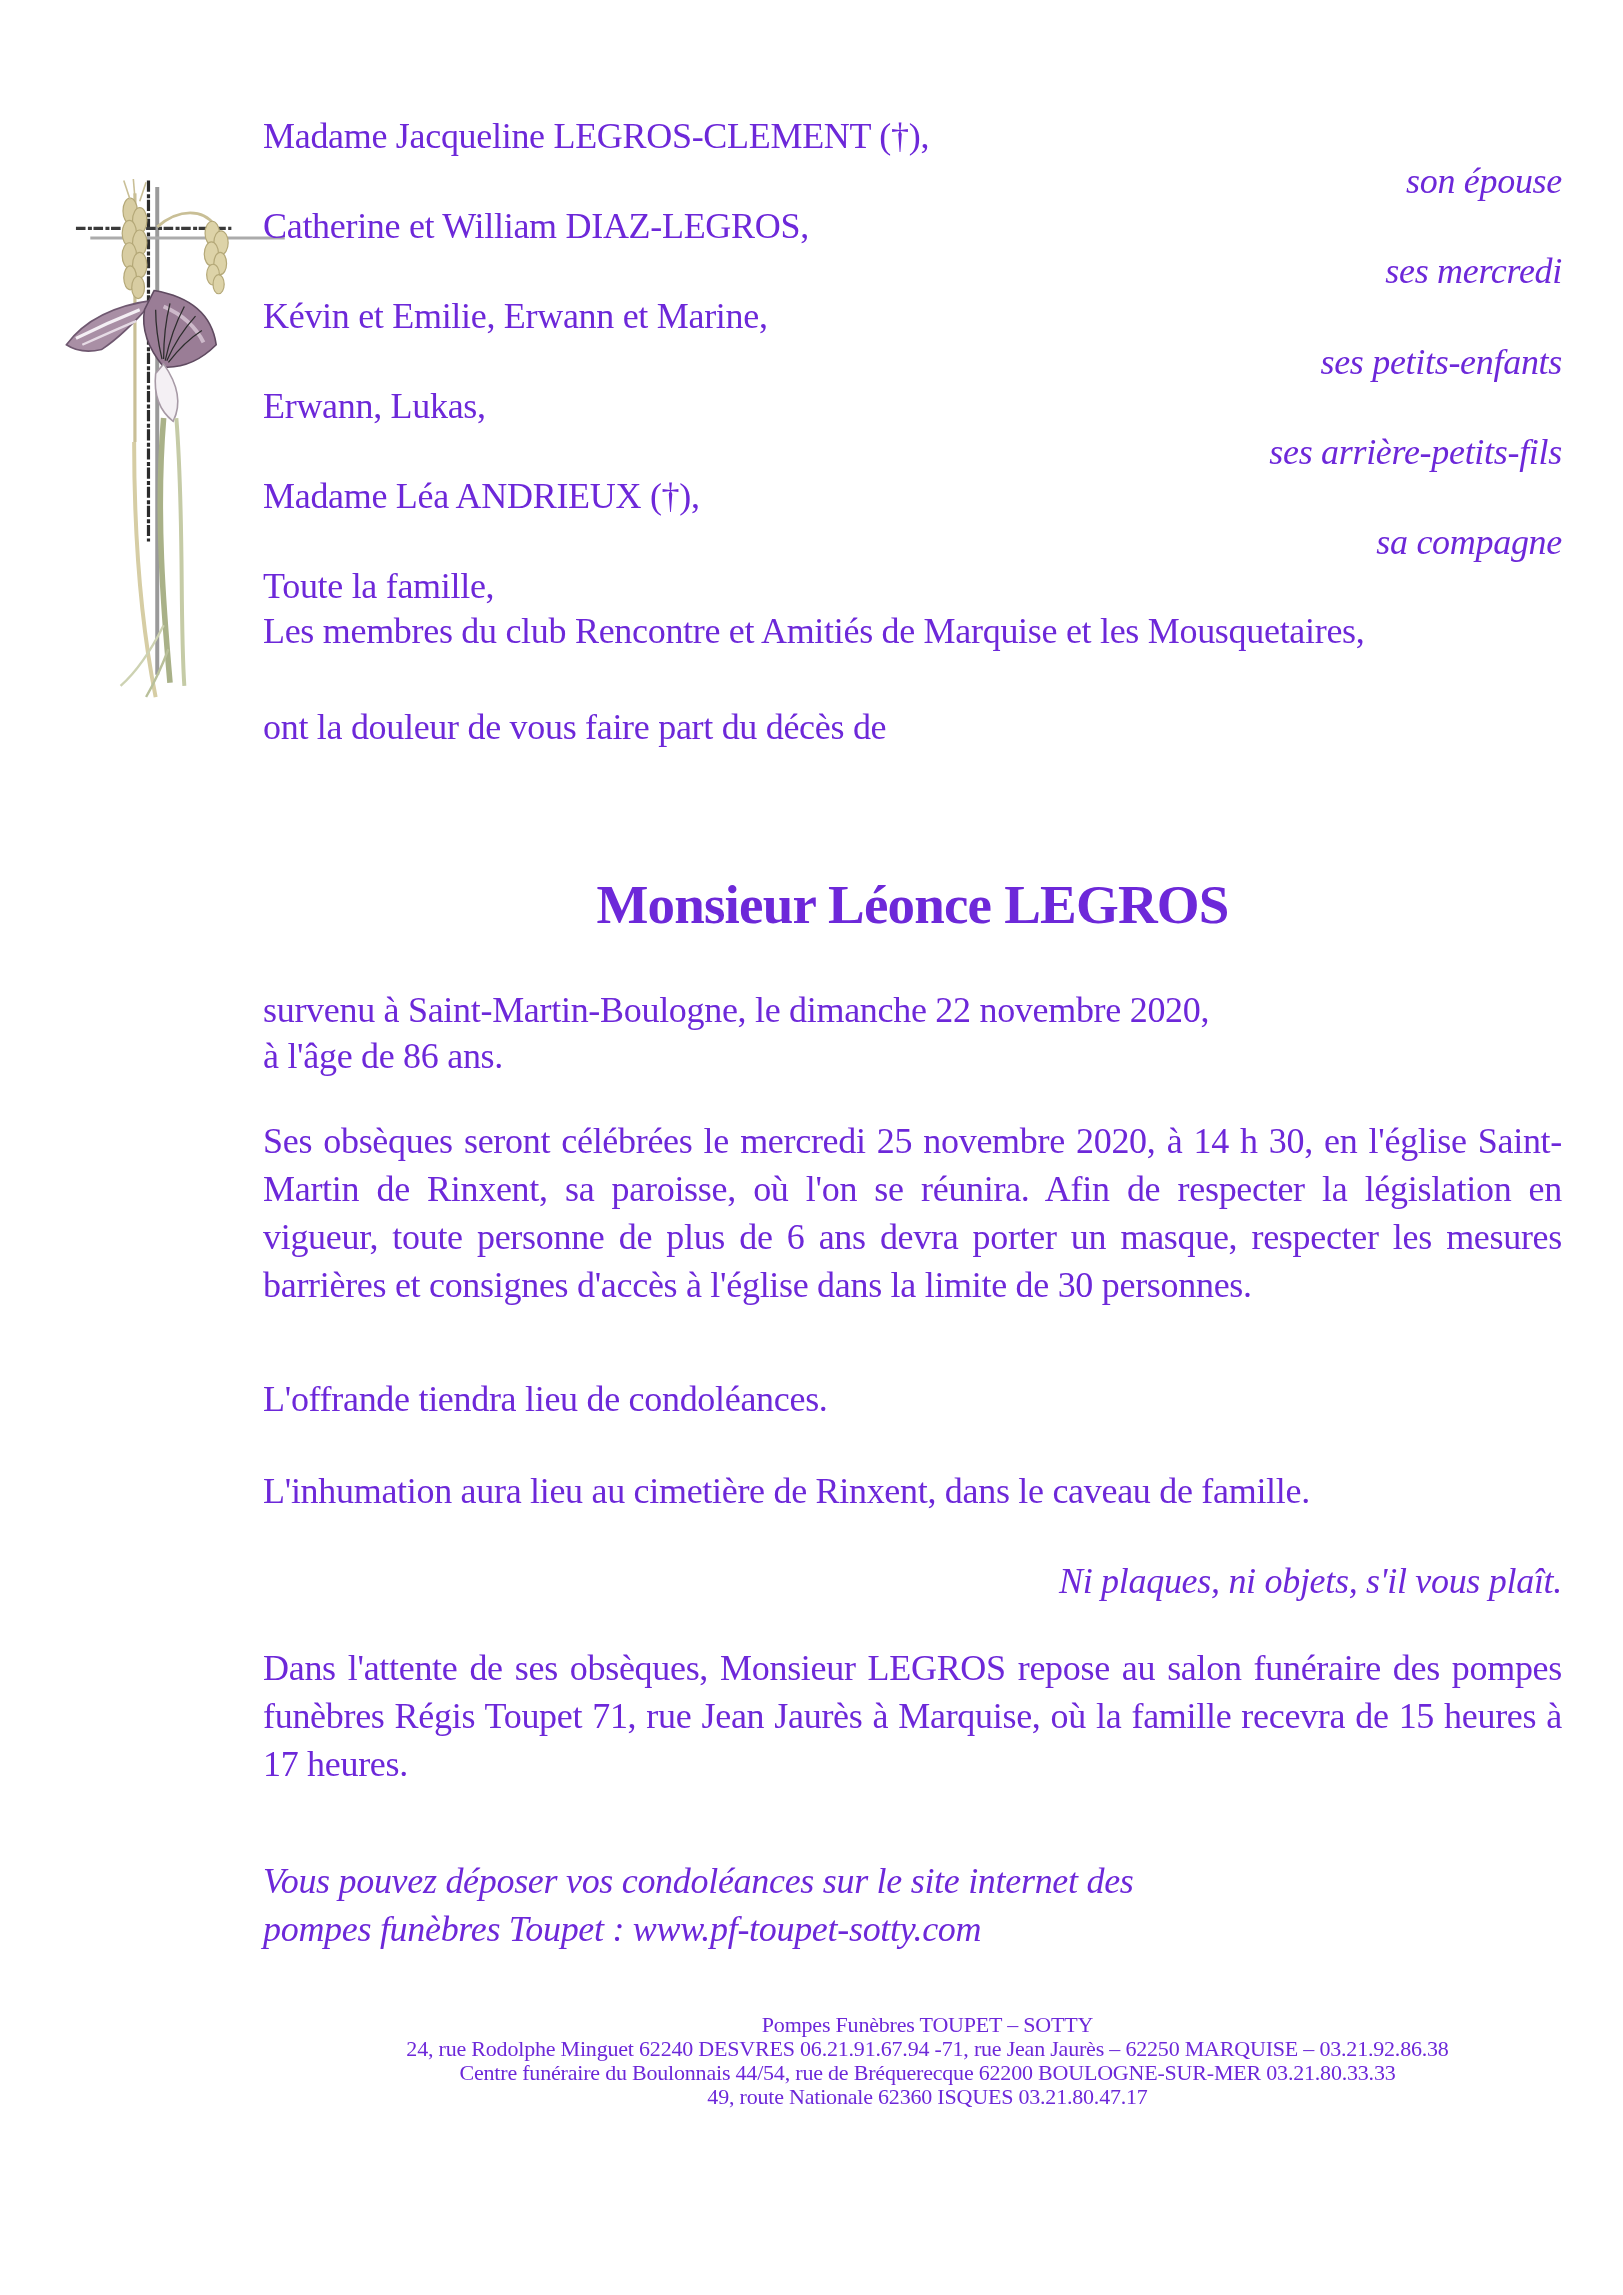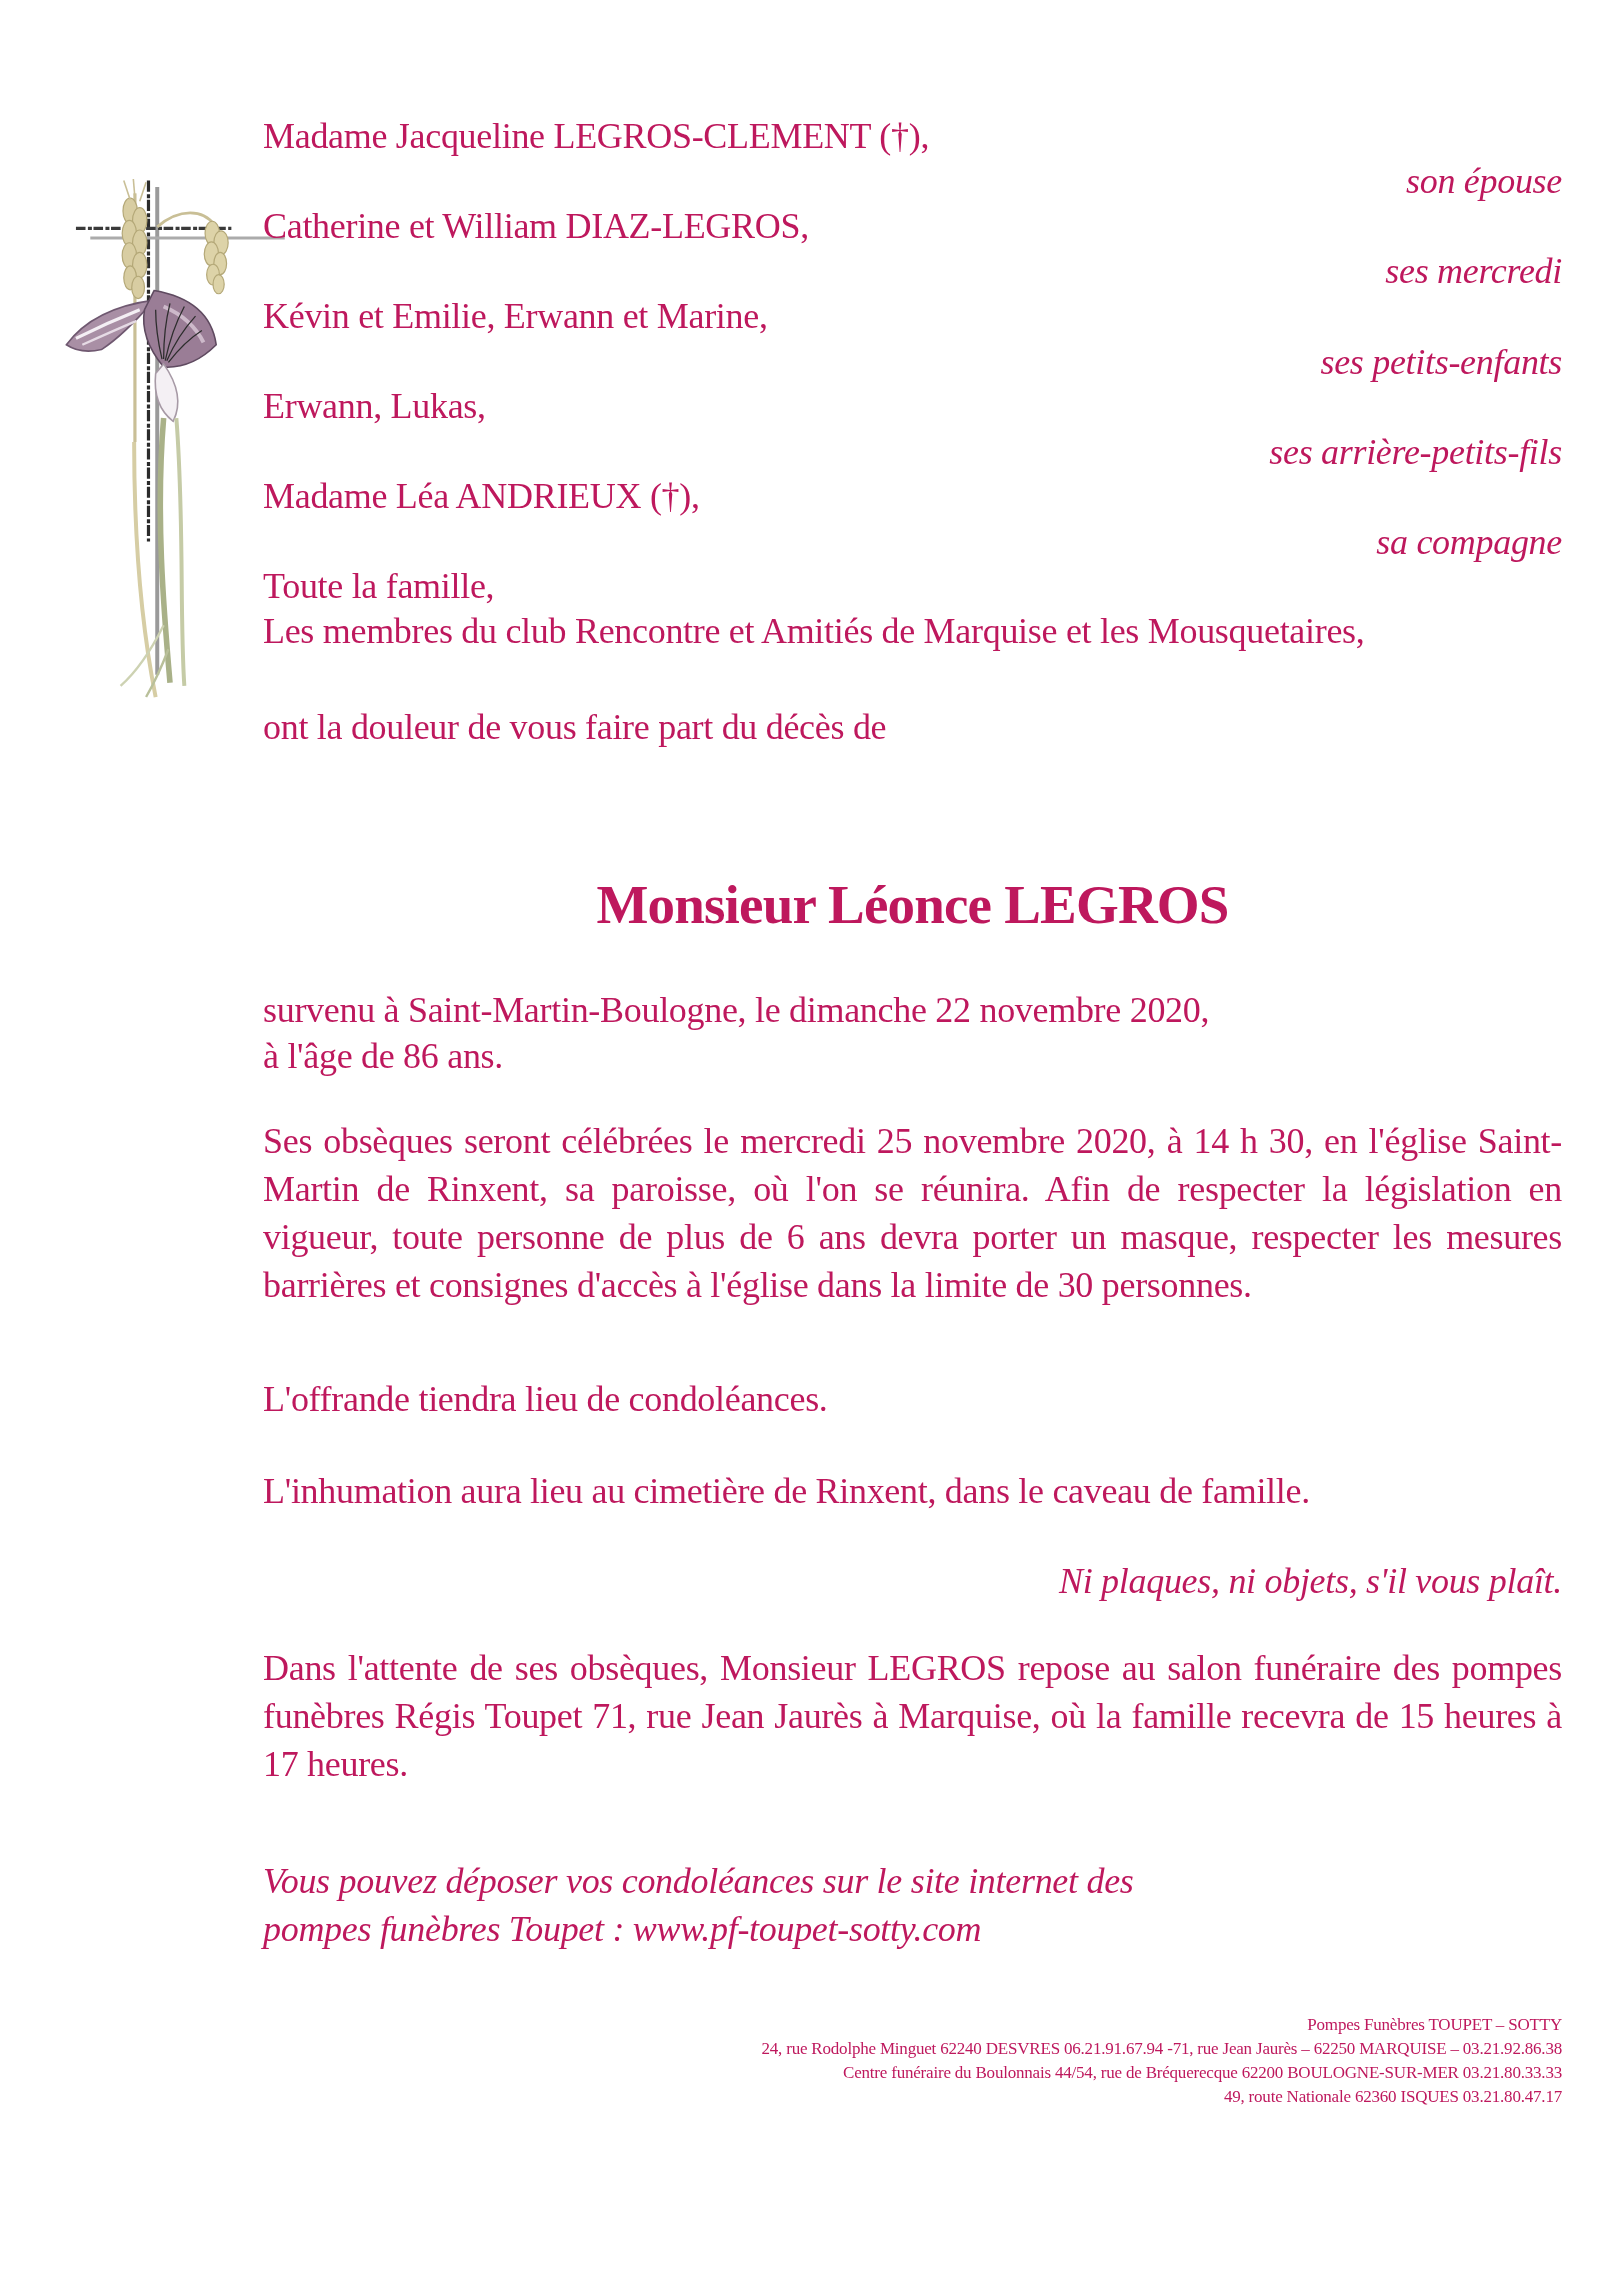--- a/index.html
+++ b/index.html
@@ -1,21 +1,21 @@
 <!DOCTYPE html>
 <html style="font-size:12.8px"><head>
 <meta charset="utf-8">
 <style>
   html,body{margin:0;padding:0;background:#e8e8e8;}
   .page{
     position:relative;
     width:1624px;height:2295px;
     background:#ffffff;
     font-family:"Liberation Serif","DejaVu Serif",serif;
-    color:#be185d;
+    color:#6d28d9;
     overflow:hidden;
   }
   .abs{position:absolute;}
   .txt{
     left:263px;width:1299px;
     font-size:36px;line-height:45px;
     letter-spacing:-0.3px;
     white-space:nowrap;
   }
   .rel{
@@ -32,23 +32,23 @@
   .title{
     left:263px;width:1299px;
     text-align:center;
     font-size:55px;line-height:80px;
     font-weight:bold;
     letter-spacing:-0.8px;
   }
   .italic{font-style:italic;}
   .right{text-align:right;}
   .footer-line{
-    left:263px;width:1299px;
-    text-align:right;
-    font-size:17px;line-height:24px;
+    left:278px;width:1299px;
+    text-align:center;
+    font-size:22px;line-height:24px;
     letter-spacing:-0.2px;
     white-space:nowrap;
   }
 </style>
 </head>
 <body>
 
 <div class="page">
 
   <svg class="abs" style="left:44px;top:179px;" width="303" height="526" viewBox="0 0 380 660">

